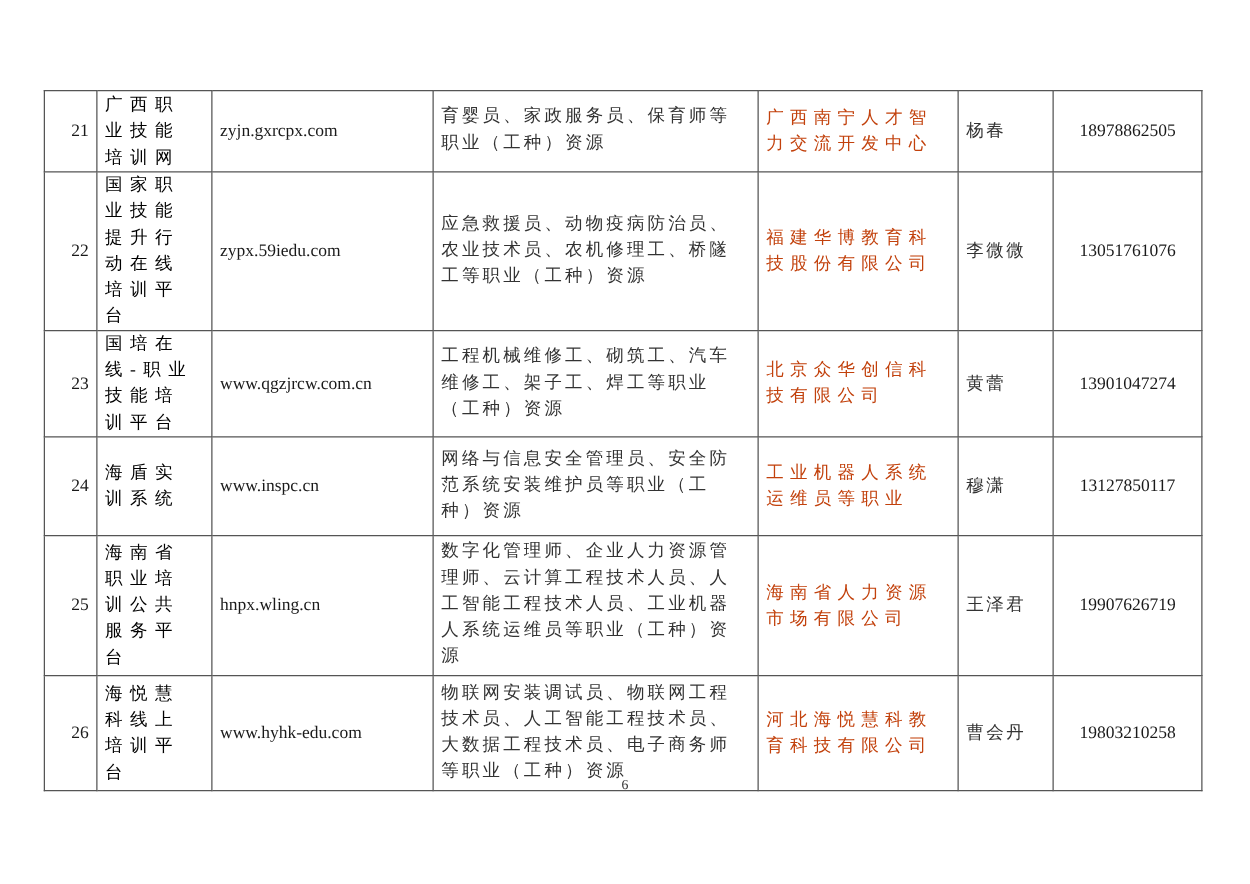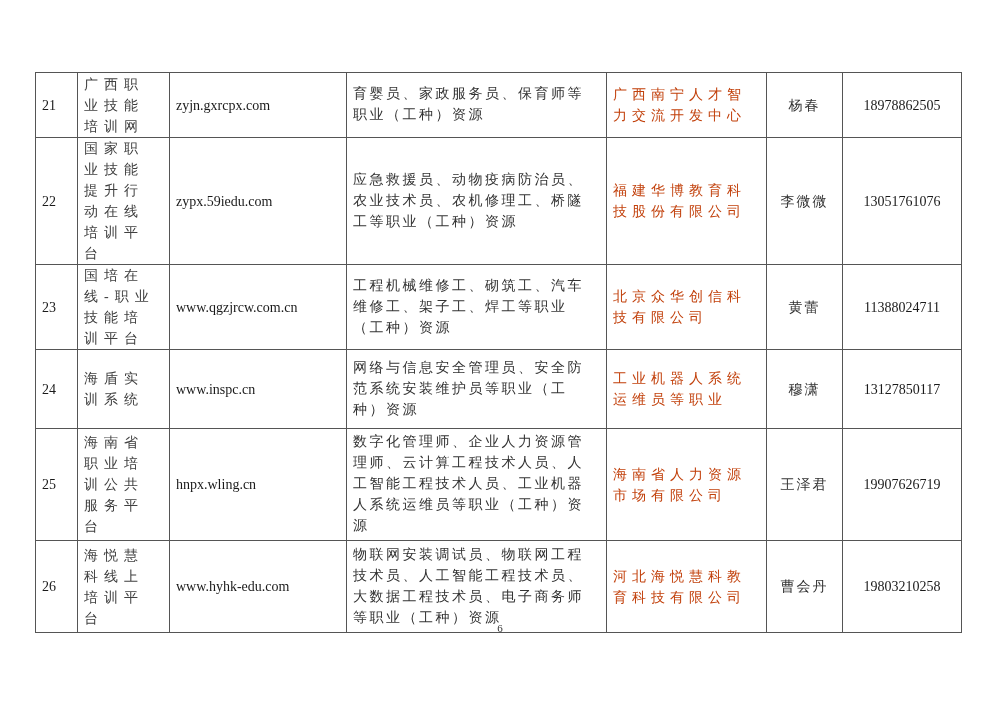--- a/index.html
+++ b/index.html
@@ -2,26 +2,26 @@
 <html><head>
 <meta charset="utf-8">
 <style>
   html, body { margin: 0; padding: 0; background: #ffffff; }
   body { width: 1000px; height: 707px; position: relative; overflow: hidden;
          font-family: "DejaVu Serif", "Liberation Serif", serif; color: #1a1a1a; }
   table.main { position: absolute; left: 35px; top: 72px; border-collapse: collapse;
                table-layout: fixed; width: 926px; }
   table.main td { border: 1px solid #555; vertical-align: middle; padding: 0 6px;
                   box-sizing: border-box; font-size: 14px; line-height: 21px; }
-  td.num { text-align: left; font-family: "Liberation Serif", serif; font-size: 17px; padding: 0; }
-  td.name { letter-spacing: 6px; padding-left: 6px; padding-right: 2px; font-size: 14px; color: #404040; font-family: Liberation Serif, serif; }
+  td.num { text-align: right; font-family: "Liberation Serif", serif; font-size: 17px; padding: 0; }
+  td.name { letter-spacing: 6px; padding-left: 6px; padding-right: 2px; font-size: 14px; color: #000000; font-family: Liberation Serif, serif; }
   td.url { font-family: "Liberation Serif", serif; font-size: 16px; padding-left: 6px; margin-left: 42px; }
   td.res { letter-spacing: 2.5px; font-size: 14px; color: #333; padding-left: 6px; padding-right: 4px; font-family: Liberation Mono, monospace; }
   td.org { letter-spacing: 5px; font-size: 14px; color: #c2410c; padding-left: 6px; }
-  td.contact { text-align: center; letter-spacing: 2px; font-size: 14px; color: #333; padding: 0; }
+  td.contact { letter-spacing: 2px; font-size: 14px; color: #333; padding: 0; }
   td.phone { text-align: center; font-family: "Liberation Serif", serif; font-size: 16.5px; padding: 0; }
   .page-num { position: absolute; left: 0; width: 1000px; top: 622px; text-align: center;
               font-family: "Liberation Serif", serif; font-size: 11px; color: #333; }
 </style>
 </head>
 <body>
 
 <table class="main">
   <colgroup>
     <col style="width:42px">
@@ -51,21 +51,21 @@
       <td class="contact">李微微</td>
       <td class="phone">13051761076</td>
     </tr>
     <tr style="height:77px">
       <td class="num">23</td>
       <td class="name">国培在线-职业技能培训平台</td>
       <td class="url">www.qgzjrcw.com.cn</td>
       <td class="res">工程机械维修工、砌筑工、汽车维修工、架子工、焊工等职业（工种）资源</td>
       <td class="org">北京众华创信科技有限公司</td>
       <td class="contact">黄蕾</td>
-      <td class="phone">11388024711</td>
+      <td class="phone">13901047274</td>
     </tr>
     <tr style="height:79px">
       <td class="num">24</td>
       <td class="name">海盾实训系统</td>
       <td class="url">www.inspc.cn</td>
       <td class="res">网络与信息安全管理员、安全防范系统安装维护员等职业（工种）资源</td>
       <td class="org">工业机器人系统运维员等职业</td>
       <td class="contact">穆潇</td>
       <td class="phone">13127850117</td>
     </tr>

